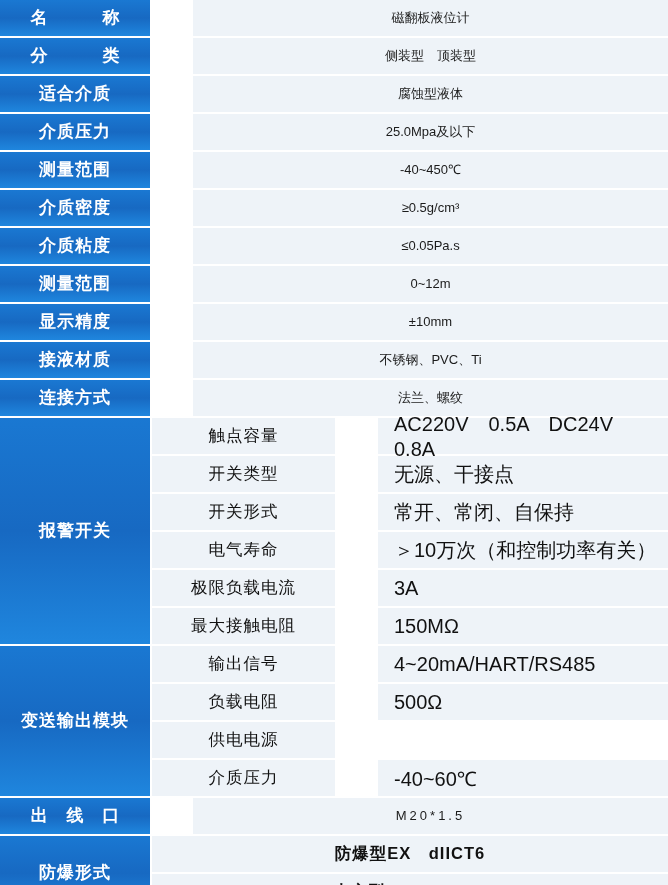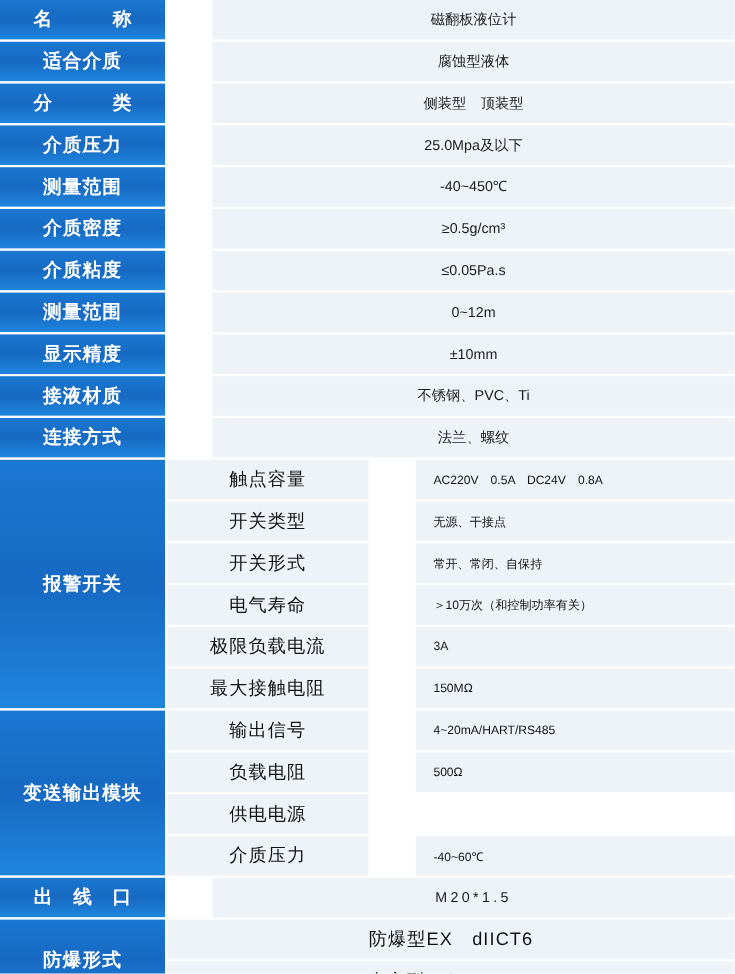--- a/index.html
+++ b/index.html
@@ -91,21 +91,21 @@
     justify-content: center;
     border-bottom: 2px solid #ffffff;
     border-right: 2px solid #ffffff;
     letter-spacing: 1px;
   }
   .sub-val {
     flex: 1;
     box-sizing: border-box;
     background: #eef3f8;
     color: #111;
-    font-size: 11px;
+    font-size: 20px;
     display: flex;
     align-items: center;
     justify-content: flex-start;
     padding-left: 16px;
     border-bottom: 2px solid #ffffff;
   }
   .h38 { height: 38px; gap: 41px; }
   .ex-rows {
     flex: 1;
     display: flex;
@@ -114,41 +114,42 @@
   .ex-row {
     flex: 1;
     background: #eef3f8;
     color: #111;
     font-size: 16.5px;
     display: flex;
     align-items: center;
     justify-content: center;
     border-bottom: 2px solid #ffffff;
     letter-spacing: 1px;
+    font-weight: bold;
   }
   .wide-space { letter-spacing: 3px; }
 </style>
 </head>
 <body>
 
 <div class="spec-table">
 
   <div class="row-wrap h38">
     <div class="label-cell spread">名　　称</div>
     <div class="value-cell">磁翻板液位计</div>
   </div>
 
   <div class="row-wrap h38">
+    <div class="label-cell spread">分　　类</div>
+    <div class="value-cell">侧装型　顶装型</div>
+  </div>
+
+  <div class="row-wrap h38">
     <div class="label-cell">适合介质</div>
     <div class="value-cell">腐蚀型液体</div>
-  </div>
-
-  <div class="row-wrap h38">
-    <div class="label-cell spread">分　　类</div>
-    <div class="value-cell">侧装型　顶装型</div>
   </div>
 
   <div class="row-wrap h38">
     <div class="label-cell">介质压力</div>
     <div class="value-cell">25.0Mpa及以下</div>
   </div>
 
   <div class="row-wrap h38">
     <div class="label-cell">测量范围</div>
     <div class="value-cell">-40~450℃</div>

